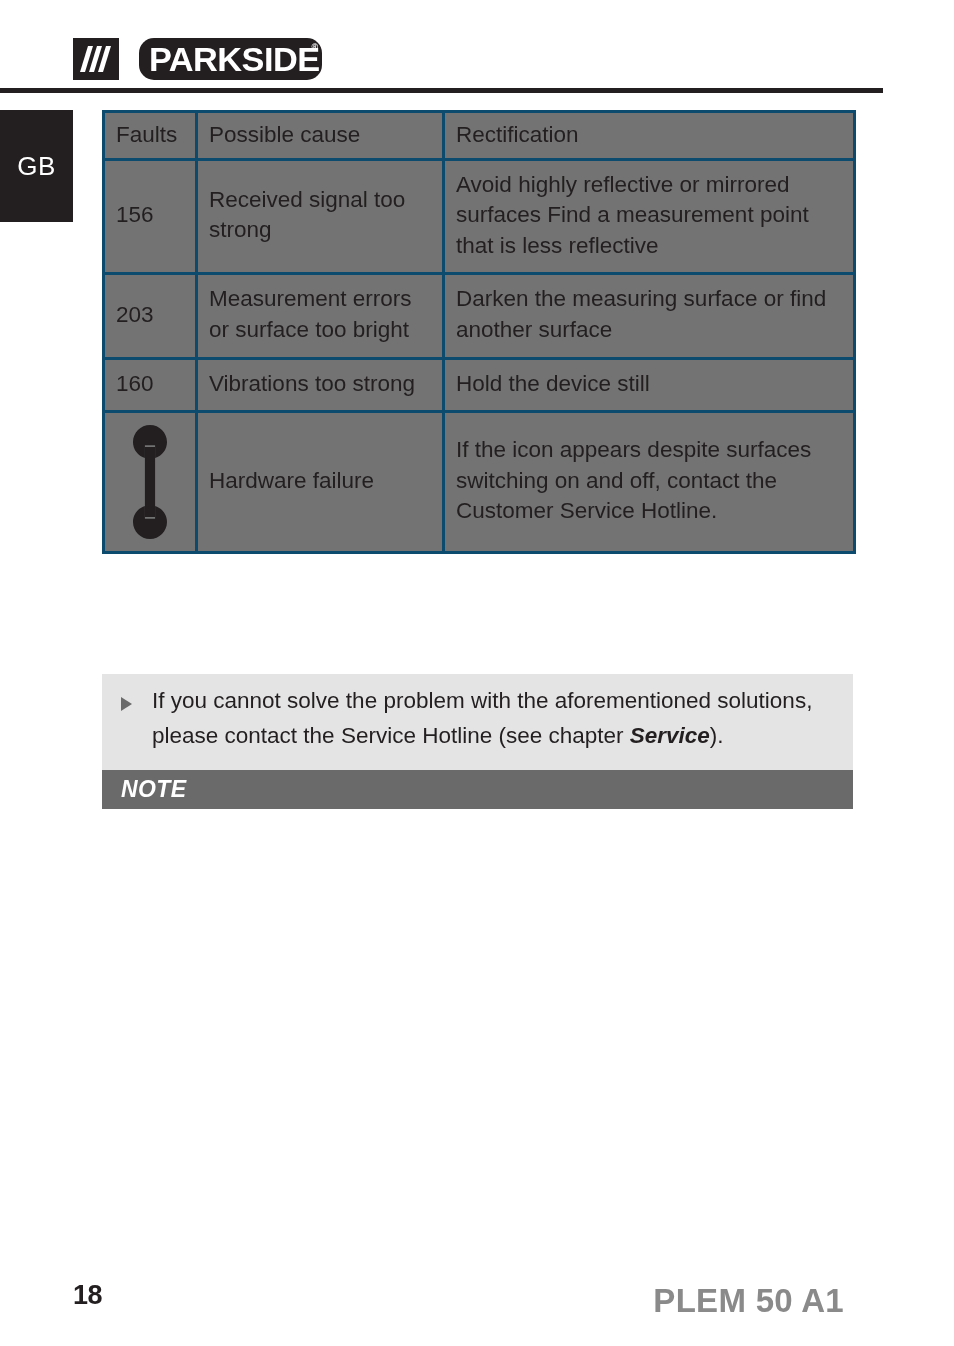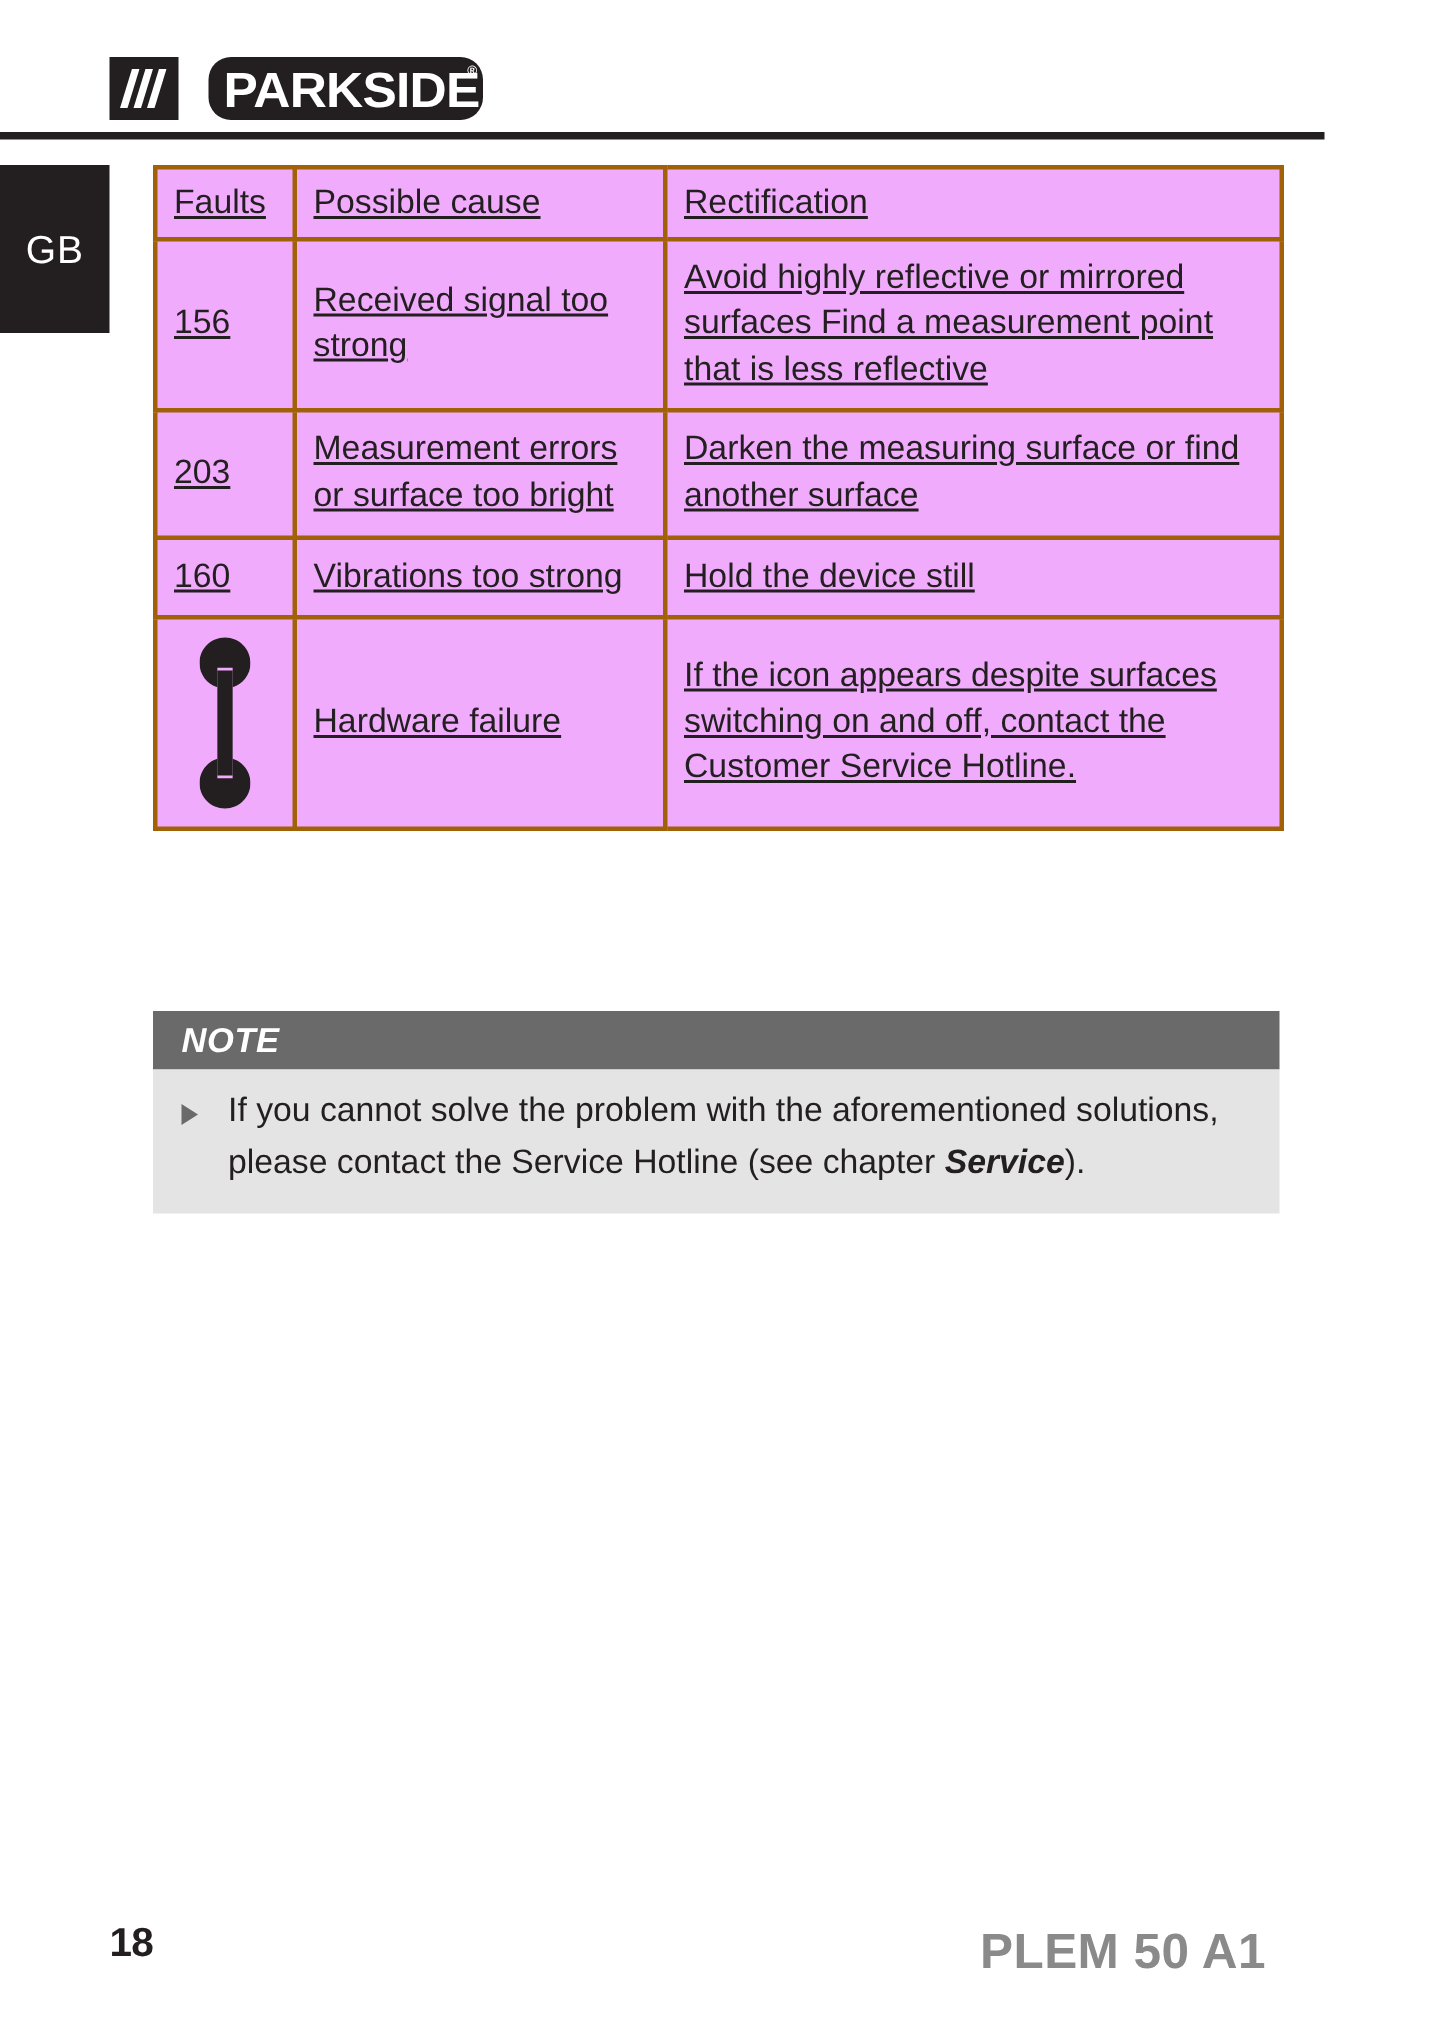--- a/index.html
+++ b/index.html
@@ -107,30 +107,29 @@
   
   #fault-table {
     position: absolute;
     left: 102px;
     top: 110px;
     width: 751px;
     border-collapse: collapse;
     table-layout: fixed;
   }
   #fault-table td, #fault-table th {
-    border: 3px solid #a16207;
+    border: 3px solid #0c4a6e;
     padding: 9px 11px 11px 11px;
     font-size: 22.5px;
     line-height: 1.36;
     text-align: left;
     vertical-align: middle;
     font-weight: normal;
     color: #231f20;
-    background: #f0abfc;
-    text-decoration: underline;
+    background: #737373;
   }
   #fault-table .col-fault { width: 93px; }
   #fault-table .col-cause { width: 247px; }
   #fault-table .col-rect  { width: 411px; }
   #fault-table thead td {
     padding-top: 7px;
     padding-bottom: 7px;
   }
   #fault-table td.cell-rect { vertical-align: middle; }
   #fault-table td.cell-icon {
@@ -277,25 +276,25 @@
           </g>
         </svg>
       </td>
       <td class="cell-cause">Hardware failure</td>
       <td class="cell-rect">If the icon appears despite surfaces switching on and off, contact the Customer Service Hotline.</td>
     </tr>
   </tbody>
 </table>
 
 <div id="note-box">
-  <div id="note-header">NOTE</div>
   <div id="note-body">
     <span id="note-bullet"></span>
     <div id="note-text">
       <span>If you cannot solve the problem with the aforementioned solutions, please contact the Service Hotline (see chapter </span><b>Service</b><span>).</span>
     </div>
   </div>
+  <div id="note-header">NOTE</div>
 </div>
 
 <div id="footer">
   <div id="page-number">18</div>
   <div id="model-name">PLEM 50 A1</div>
 </div>
 
 </body></html>

